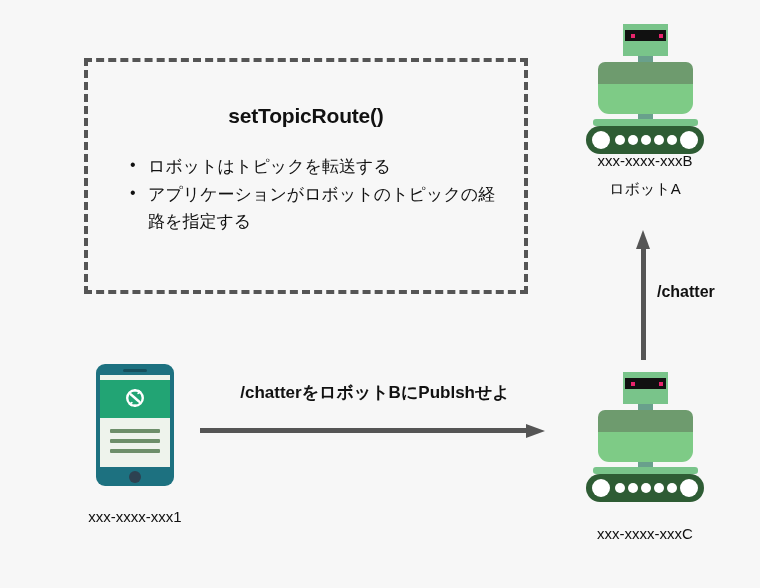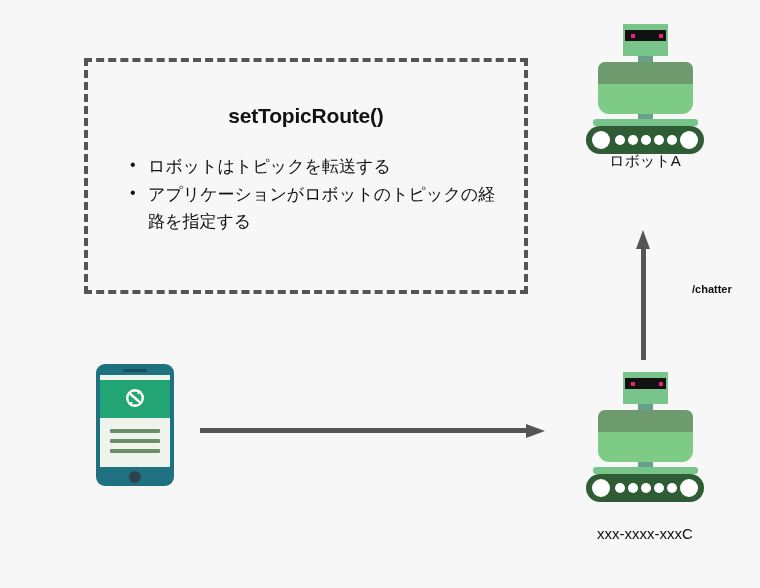--- a/index.html
+++ b/index.html
@@ -294,23 +294,23 @@
     top: 381px;
     width: 350px;
     text-align: center;
     font-size: 17px;
     font-weight: bold;
     color: #111111;
     white-space: nowrap;
   }
   .arrow-label-v {
     position: absolute;
-    left: 692px;
+    left: 657px;
     top: 283px;
-    font-size: 11px;
+    font-size: 16px;
     font-weight: bold;
     color: #111111;
     white-space: nowrap;
   }
   .node-caption {
     position: absolute;
     width: 220px;
     text-align: center;
     font-size: 15px;
     color: #111111;
@@ -353,20 +353,21 @@
     <div class="r-wheel-big w-l"></div>
     <div class="r-wheel-big w-r"></div>
     <div class="r-wheel-sm" style="left:45px"></div>
     <div class="r-wheel-sm" style="left:58px"></div>
     <div class="r-wheel-sm" style="left:71px"></div>
     <div class="r-wheel-sm" style="left:84px"></div>
     <div class="r-wheel-sm" style="left:97px"></div>
   </div>
 
   <div class="node-caption cap-robot-b">
+    <span class="cap-id">xxx-xxxx-xxxB</span>
     <span class="cap-name">ロボットA</span>
   </div>
 
   <div class="arrow-v">
     <div class="head"></div>
     <div class="shaft"></div>
   </div>
   <div class="arrow-label-v">/chatter</div>
 
   <div class="robot robot-a">
@@ -410,20 +411,22 @@
         </svg>
       </div>
       <div class="p-line l1"></div>
       <div class="p-line l2"></div>
       <div class="p-line l3"></div>
     </div>
     <div class="p-home"></div>
   </div>
 
   <div class="node-caption cap-app">
-  </div>
-
+    <span class="cap-id">xxx-xxxx-xxx1</span>
+  </div>
+
+  <div class="arrow-label-h">/chatterをロボットBにPublshせよ</div>
   <div class="arrow-h">
     <div class="shaft"></div>
     <div class="head"></div>
   </div>
 
 </div>
 
 </body></html>

